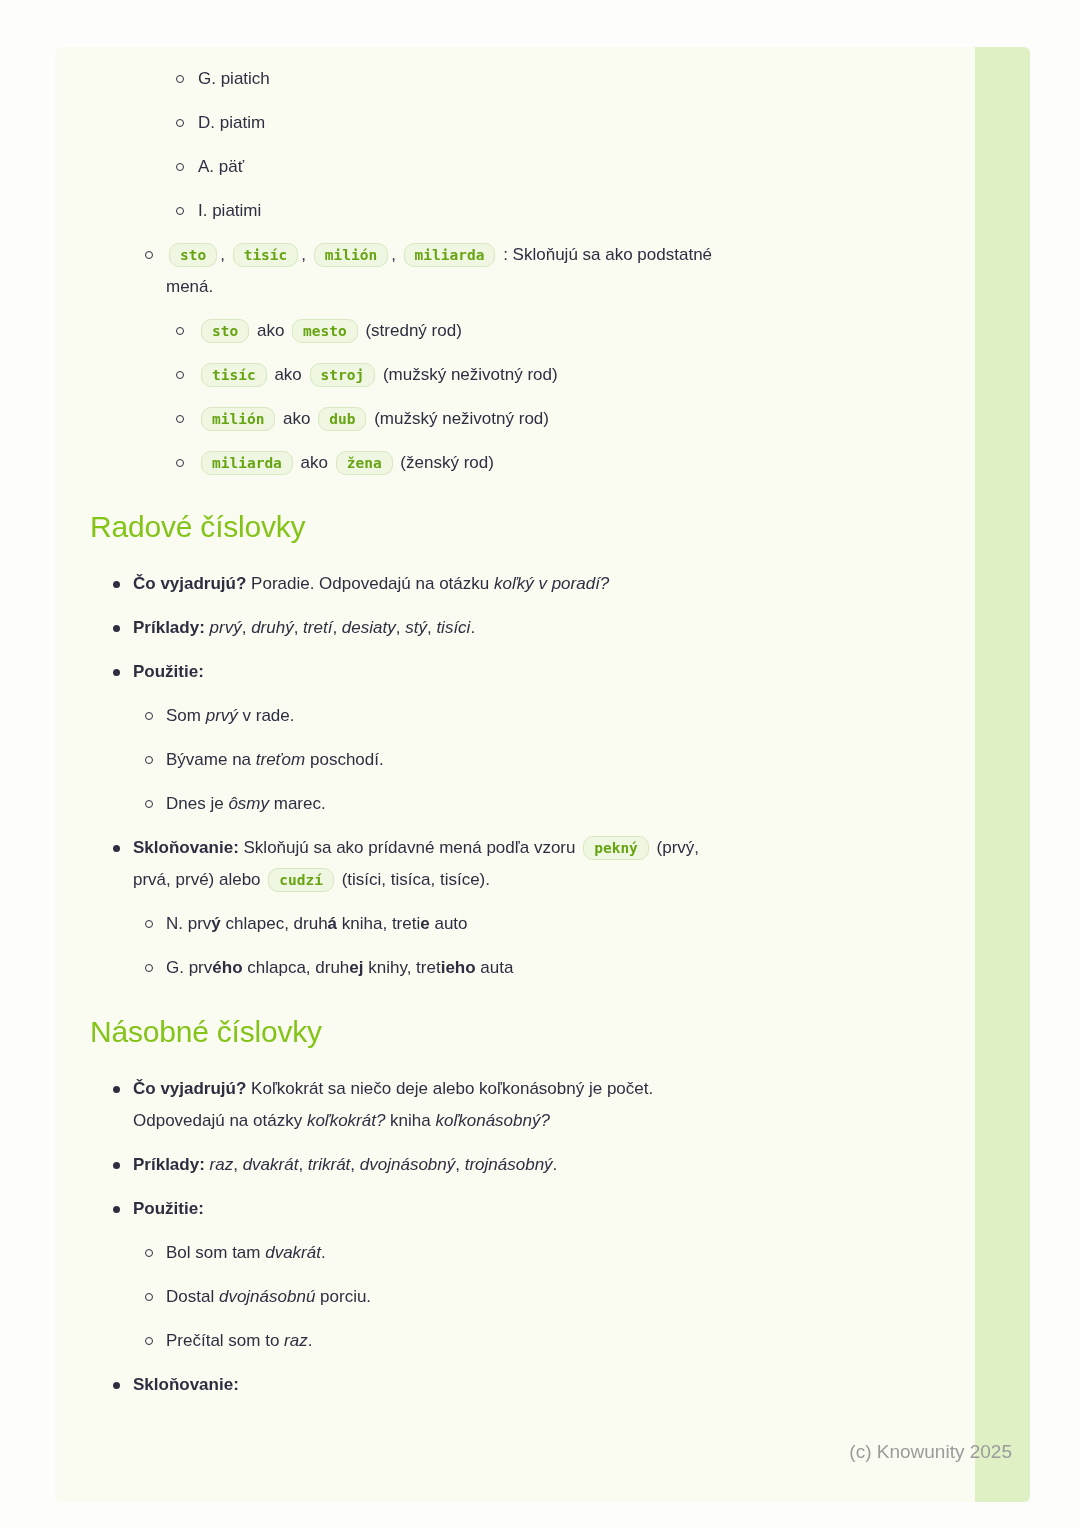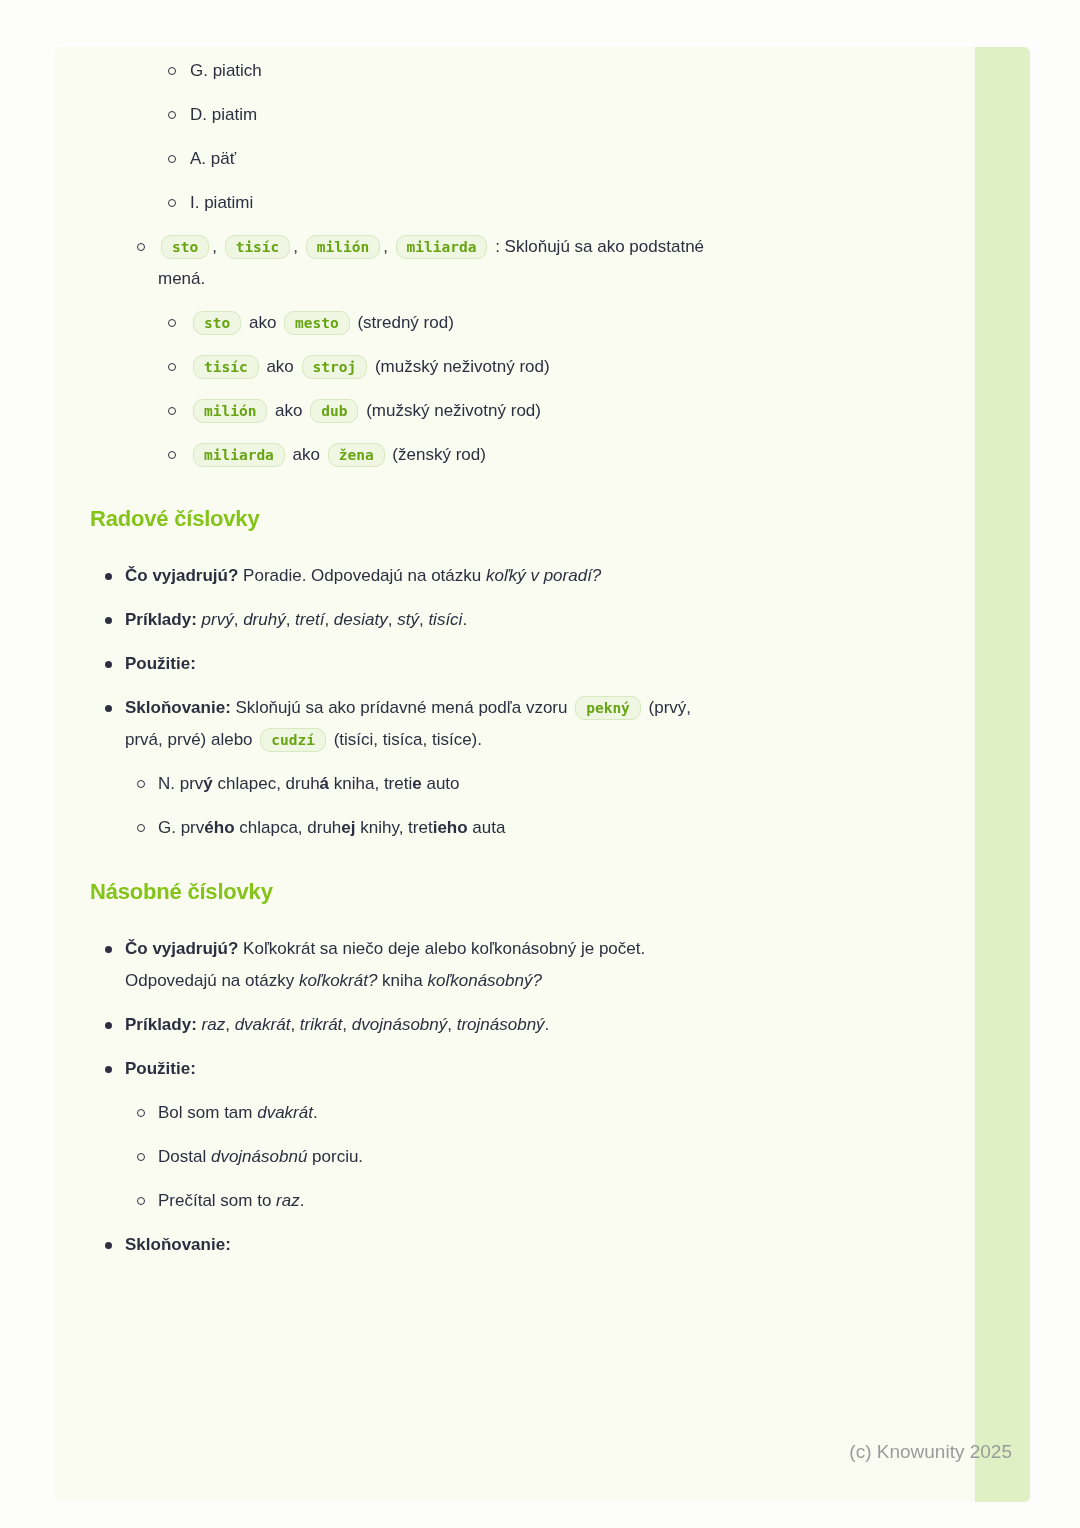--- a/index.html
+++ b/index.html
@@ -24,21 +24,21 @@
     width: 55px; height: 100%;
     background: var(--band, #def0c4);
     border-radius: 0 6px 6px 0;
   }
   .content {
     position: relative;
     padding: 8px 170px 0 35px;
     font-size: 17px;
     line-height: 32px;
   }
-  ul.lst { margin: 0; padding: 0; list-style: none; }
+  ul.lst { margin: 8px; padding: 0; list-style: none; }
   ul.lst.mt { margin-top: 12px; }
   li.li { position: relative; margin-bottom: 12px; }
   
   ul.l1 > li { padding-left: 35px; }
   ul.l2 > li { padding-left: 68px; }
   ul.l3 > li { padding-left: 100px; }
   
   ul.l1 > li::before {
     content: ""; position: absolute; left: 15px; top: 13px;
     width: 7px; height: 7px; border-radius: 50%;
@@ -48,23 +48,23 @@
     content: ""; position: absolute; top: 12px;
     width: 6px; height: 6px; border-radius: 50%;
     border: 1.5px solid var(--text, #2e2e40);
     background: transparent;
   }
   ul.l2 > li::before { left: 47px; }
   ul.l3 > li::before { left: 78px; }
 
   h2.sec {
     margin: 30px 0 24px 0;
-    font-size: 22px;
+    font-size: 30px;
     line-height: 35px;
-    font-weight: 700;
+    font-weight: 400;
     color: var(--accent, #84c318);
     letter-spacing: -0.2px;
   }
   
   .s-b { font-weight: 700; }
   .s-i { font-style: italic; }
   .s-c {
     font-family: "DejaVu Sans Mono", monospace;
     font-weight: 700;
     font-size: 14.5px;
@@ -108,20 +108,25 @@
       <li class="li"><span class="rich"><span class="s-c">miliarda</span><span> ako </span><span class="s-c">žena</span><span> (ženský rod)</span></span></li>
     </ul>
 
     <h2 class="sec">Radové číslovky</h2>
 
     <ul class="lst l1">
       <li class="li"><span class="rich"><span class="s-b">Čo vyjadrujú?</span><span> Poradie. Odpovedajú na otázku </span><span class="s-i">koľký v poradí?</span></span></li>
       <li class="li"><span class="rich"><span class="s-b">Príklady:</span><span> </span><span class="s-i">prvý</span><span>, </span><span class="s-i">druhý</span><span>, </span><span class="s-i">tretí</span><span>, </span><span class="s-i">desiaty</span><span>, </span><span class="s-i">stý</span><span>, </span><span class="s-i">tisíci</span><span>.</span></span></li>
       <li class="li"><span class="rich"><span class="s-b">Použitie:</span></span></li>
     </ul>
+    <ul class="lst l2">
+      <li class="li"><span class="rich"><span>Som </span><span class="s-i">prvý</span><span> v rade.</span></span></li>
+      <li class="li"><span class="rich"><span>Bývame na </span><span class="s-i">treťom</span><span> poschodí.</span></span></li>
+      <li class="li"><span class="rich"><span>Dnes je </span><span class="s-i">ôsmy</span><span> marec.</span></span></li>
+    </ul>
     <ul class="lst l1">
       <li class="li"><span class="rich"><span class="s-b">Skloňovanie:</span><span> Skloňujú sa ako prídavné mená podľa vzoru </span><span class="s-c">pekný</span><span> (prvý,</span><br><span>prvá, prvé) alebo </span><span class="s-c">cudzí</span><span> (tisíci, tisíca, tisíce).</span></span></li>
     </ul>
     <ul class="lst l2">
       <li class="li"><span class="rich"><span>N. prv</span><span class="s-b">ý</span><span> chlapec, druh</span><span class="s-b">á</span><span> kniha, treti</span><span class="s-b">e</span><span> auto</span></span></li>
       <li class="li"><span class="rich"><span>G. prv</span><span class="s-b">ého</span><span> chlapca, druh</span><span class="s-b">ej</span><span> knihy, tret</span><span class="s-b">ieho</span><span> auta</span></span></li>
     </ul>
 
     <h2 class="sec">Násobné číslovky</h2>
 

